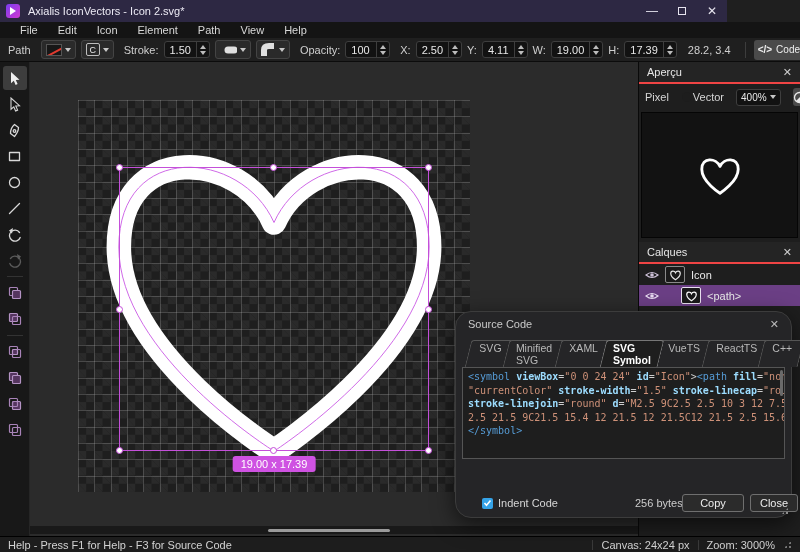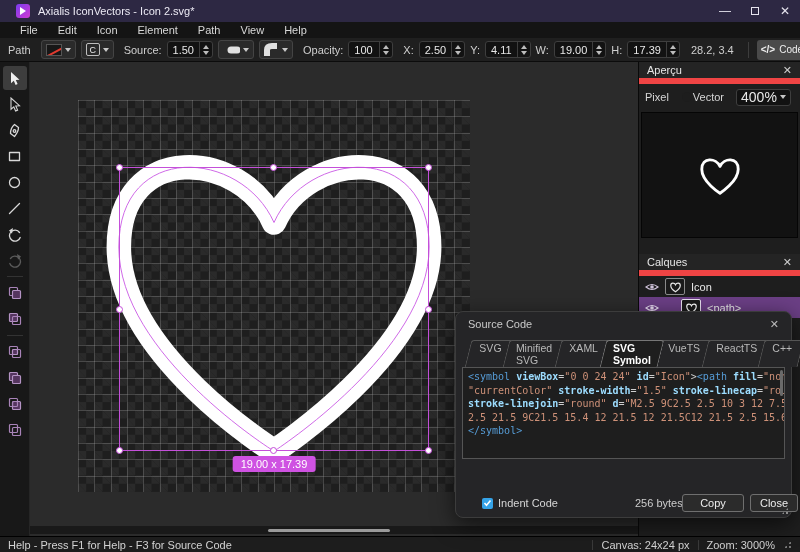--- a/index.html
+++ b/index.html
@@ -1,21 +1,21 @@
 <!DOCTYPE html>
 <html><head>
 <meta charset="utf-8">
 <style>
   * { margin:0; padding:0; box-sizing:border-box; }
   html,body { width:800px; height:552px; overflow:hidden; background:#000; }
   body { font-family:"Liberation Sans", sans-serif; font-size:11px; color:#d6d6d6; position:relative; }
   .app { position:absolute; inset:0; background:#1f1f1f; }
 
   
-  .titlebar { position:absolute; left:0; top:0; width:800px; height:22px; background:#2d2843; display:flex; align-items:center; padding-left:16px; }
+  .titlebar { position:absolute; left:0; top:0; width:727px; height:22px; background:#2d2843; display:flex; align-items:center; padding-left:6px; }
   .app-icon { width:14px; height:14px; border-radius:3px; background:linear-gradient(135deg,#7a3cf0,#d13ad1); position:relative; margin-right:8px; }
   .app-icon::after { content:""; position:absolute; left:4px; top:3px; width:0; height:0; border-left:6px solid #fff; border-top:4px solid transparent; border-bottom:4px solid transparent; }
   .win-title { color:#eceaf4; }
   .win-controls { margin-left:auto; display:flex; height:100%; }
   .win-btn { width:30px; height:100%; display:flex; align-items:center; justify-content:center; color:#e6e4ee; font-size:12px; }
   .wb-max span { display:block; width:8px; height:8px; border:1px solid #e6e4ee; }
 
   
   .menubar { position:absolute; left:0; top:22px; width:800px; height:16px; background:#141414; display:flex; align-items:center; gap:0; padding-left:10px; }
   .menu-item { padding:0 10px; color:#d8d8d8; }
@@ -65,37 +65,37 @@
   .sel-rect { position:absolute; border:1px solid #c44fd9; }
   .handle { position:absolute; width:7px; height:7px; border-radius:50%; background:#fff; border:1px solid #c44fd9; }
   .size-pill { position:absolute; background:#cf52e2; color:#fff; padding:2px 8px; border-radius:3px; white-space:nowrap; transform:translateX(-50%); }
   .hscroll { position:absolute; left:0; bottom:2px; width:608px; height:8px; background:#191919; }
   .hscroll .thumb { position:absolute; left:238px; top:3px; width:122px; height:2.5px; background:#9a9a9a; border-radius:2px; }
   .vscroll { position:absolute; right:2px; top:0; width:8px; height:462px; background:transparent; }
   .vscroll .thumb { position:absolute; top:253px; left:3px; height:100px; width:2.5px; background:#8a8a8a; border-radius:2px; }
 
   
   .rightpanel { position:absolute; left:638px; top:0; width:162px; height:474px; background:#1e1e1e; border-left:1px solid #0a0a0a; }
-  .panel-hdr { height:22px; display:flex; align-items:center; padding:0 8px; background:#242424; border-bottom:6px solid #ef4444; color:#e6e6e6; }
+  .panel-hdr { height:22px; display:flex; align-items:center; padding:0 8px; background:#242424; border-bottom:2px solid #ef4444; color:#e6e6e6; }
   .panel-hdr .x { margin-left:auto; color:#cfcfcf; font-size:11px; }
   .prev-controls { height:26px; display:flex; align-items:center; gap:12px; padding:0 6px; }
   .toggle { width:26px; height:12px; border-radius:6px; background:#a9a9a9; position:relative; }
   .toggle .knob { position:absolute; left:1px; top:1px; width:10px; height:10px; border-radius:50%; background:#1d1d1d; }
-  .zoom-select { display:flex; align-items:center; gap:3px; height:17px; background:#121212; border:1px solid #3e3e3e; border-radius:3px; padding:0 4px; color:#e8e8e8; font-size:14px; }
+  .zoom-select { display:flex; align-items:center; gap:3px; height:17px; background:#121212; border:1px solid #3e3e3e; border-radius:3px; padding:0 4px; color:#e8e8e8; font-size:10px; }
   .mini-btn { width:19px; height:18px; border-radius:3px; display:flex; align-items:center; justify-content:center; }
   .mini-btn.active { background:#4a4a4a; }
   .preview-box { margin:2px 2px; height:126px; background:#121212; border:1px solid #050505; display:flex; align-items:center; justify-content:center; }
   .layer-row { height:21px; display:flex; align-items:center; gap:6px; padding:0 6px; color:#e8e8e8; }
   .layer-row.selected { background:#6b3f85; }
   .layer-row .thumb { width:20px; height:17px; border:1px solid #8a8a8a; border-radius:2px; display:flex; align-items:center; justify-content:center; background:#1a1a1a; }
   .layer-row.selected .thumb { border-color:#e8e0ef; }
   .indent { width:10px; }
 
   
-  .dialog { position:absolute; left:455px; top:311px; width:337px; height:207px; background:#252527; border:1px solid #3c3c3c; border-radius:8px; box-shadow:0 6px 22px rgba(0,0,0,.6); z-index:20; }
+  .dialog { position:absolute; left:455px; top:311px; width:337px; height:207px; background:#252527; border:1px solid #3c3c3c; border-radius:16px; box-shadow:0 6px 22px rgba(0,0,0,.6); z-index:20; }
   .dlg-title { height:24px; display:flex; align-items:center; padding:0 12px; color:#c9c9c9; }
   .dlg-title .x { margin-left:auto; color:#bbb; }
   .tabs { display:flex; padding-left:12px; position:relative; top:4px; }
   .tab { transform:skewX(-14deg); border:1px solid #555; border-bottom:none; padding:1px 9px; margin-right:-4px; color:#b9b9b9; background:#252527; border-radius:3px 3px 0 0; }
   .tab span { display:inline-block; transform:skewX(14deg); font-size:10.5px; }
   .tab.active { background:#1e1e1e; color:#fff; font-weight:bold; z-index:2; position:relative; border-color:#777; }
   .code-box { position:relative; margin:4px 6px 0 6px; height:92px; background:#1e1e1e; border:1px solid #555; padding:2px 5px; font-family:"DejaVu Sans Mono", monospace; font-size:10px; line-height:13.5px; white-space:pre; overflow:hidden; }
   .code-box .sb { position:absolute; right:1px; top:2px; width:3px; height:26px; background:#6a6a6a; border-radius:2px; }
   .c-tag { color:#569cd6; }
   .c-attr { color:#9cdcfe; font-weight:bold; }
@@ -156,21 +156,21 @@
     <span style="width:110px"></span>
     <div class="tb-btn">
       <span class="swatch-none"></span>
       <span class="chev"></span>
     </div>
     <div class="tb-btn">
       <span class="cc-letter">C</span>
       <span class="chev"></span>
     </div>
     <span style="width:12px"></span>
-    <span class="tb-label">Source:</span>
+    <span class="tb-label">Stroke:</span>
     <div class="spin">
       <span class="val">1.50</span>
       <span class="arrows">
           <i class="up"></i>
           <i class="dn"></i>
         </span>
     </div>
     <div class="tb-btn">
       <svg width="17" height="12" viewBox="0 0 17 12">
           <path d="M8 6 H14" stroke="#e0e0e0" stroke-width="7" stroke-linecap="round"></path>
@@ -378,21 +378,21 @@
           <svg width="13" height="14" viewBox="0 0 13 14">
               <path class="st" d="M4.5 5.5 H2.5 V12.5 H10.5 V5.5 H8.5 M6.5 1.5 V8.5 M4.2 3.6 L6.5 1.3 L8.8 3.6"></path>
             </svg>
         </div>
       </div>
       <div class="preview-box">
         <svg width="46" height="46" viewBox="0 0 24 24">
           <path fill="none" stroke="#ffffff" stroke-width="1.5" stroke-linecap="round" stroke-linejoin="round" d="M2.5 9C2.5 2.5 10 3 12 7.5C14 3 21.5 2.5 21.5 9C21.5 15.4 12 21.5 12 21.5C12 21.5 2.5 15.6 2.5 9z"></path>
         </svg>
       </div>
-      <div class="panel-hdr" style="margin-top:16px;">
+      <div class="panel-hdr" style="margin-top:4px;">
         <span>Calques</span>
         <span class="x">✕</span>
       </div>
       <div class="layer-row">
         <svg width="14" height="10" viewBox="0 0 14 10">
             <path d="M1 5 Q7 0 13 5 Q7 10 1 5 Z" fill="none" stroke="#cfc3da" stroke-width="1.2"></path>
             <circle cx="7" cy="5" r="1.8" fill="#cfc3da"></circle>
           </svg>
         <span class="thumb">
           <svg width="13" height="12" viewBox="0 0 24 24">

